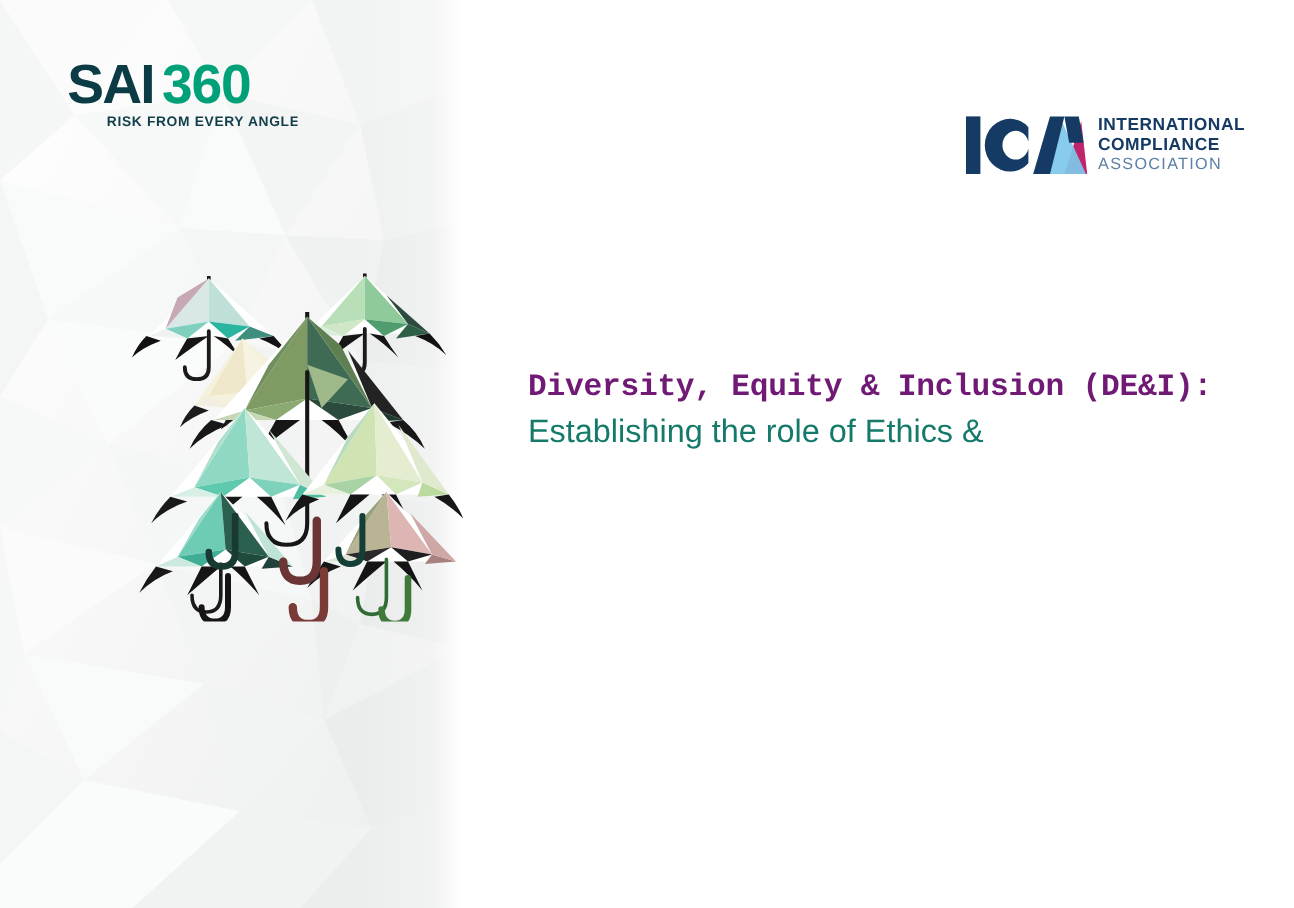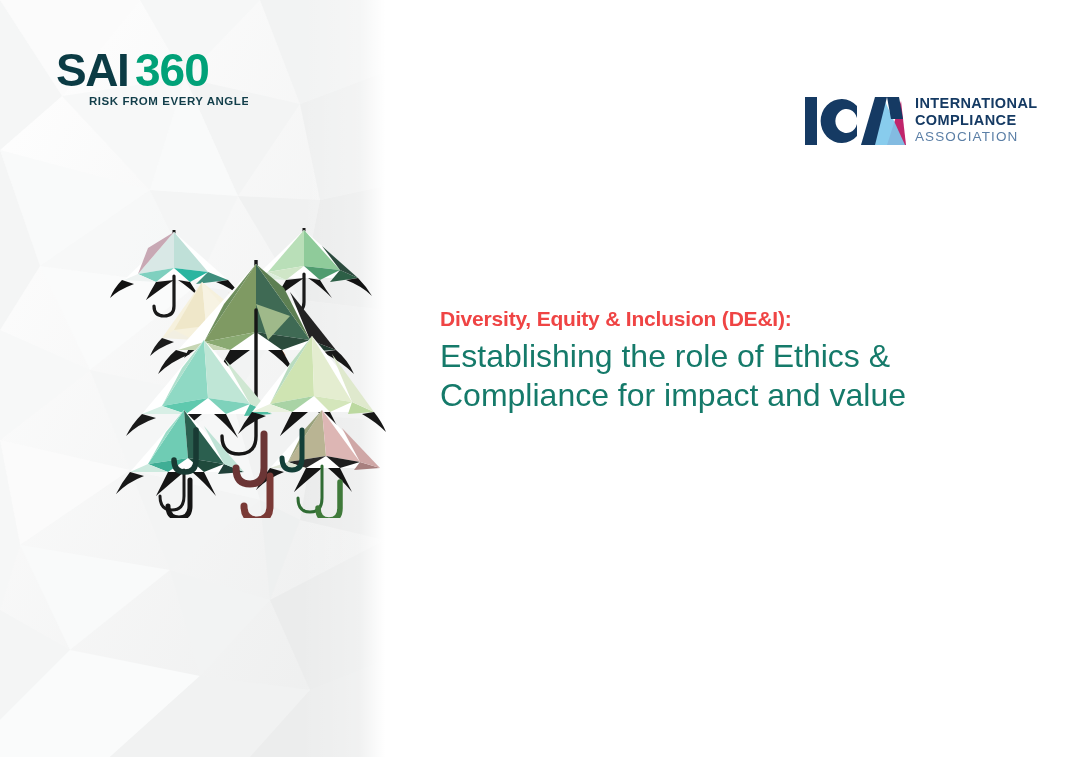--- a/index.html
+++ b/index.html
@@ -80,32 +80,32 @@
 
   
   .title-block {
     position: absolute;
     left: 440px;
     top: 306px;
     width: 600px;
   }
   .slide-title {
     margin: 0;
-    font-family: Liberation Sans, sans-serif;
-    font-size: 21px;
+    font-family: Liberation Mono, monospace;
+    font-size: 26px;
     font-weight: bold;
     letter-spacing: -0.2px;
     line-height: 1.28;
-    color: #ef4444;
+    color: #701a75;
     white-space: nowrap;
   }
   .slide-subtitle {
     margin: 4px 0 0 0;
     font-family: "Liberation Sans", sans-serif;
-    font-size: 32px;
+    font-size: 27px;
     font-weight: normal;
     line-height: 1.22;
     color: #157a6a;
     max-width: 470px;
   }
   .subtitle-line { display: block; white-space: nowrap; }
 </style>
 </head>
 <body>
 
@@ -340,17 +340,16 @@
       <text x="110" y="17" font-family="Liberation Sans, sans-serif" font-size="14.5" font-weight="bold" letter-spacing="0.4" fill="#153a63">INTERNATIONAL</text>
       <text x="110" y="34" font-family="Liberation Sans, sans-serif" font-size="14.5" font-weight="bold" letter-spacing="0.4" fill="#153a63">COMPLIANCE</text>
       <text x="110" y="50" font-family="Liberation Sans, sans-serif" font-size="13.5" font-weight="normal" letter-spacing="1.1" fill="#5b7fa6">ASSOCIATION</text>
     </svg>
   </div>
 
   <div class="title-block">
     <h1 class="slide-title">Diversity, Equity &amp; Inclusion (DE&amp;I):</h1>
     <p class="slide-subtitle">
       <span class="subtitle-line">Establishing the role of Ethics &amp;</span>
-      <span class="subtitle-line">Compliance for impact and value</span>
     </p>
   </div>
 
 </div>
 
 </body></html>

